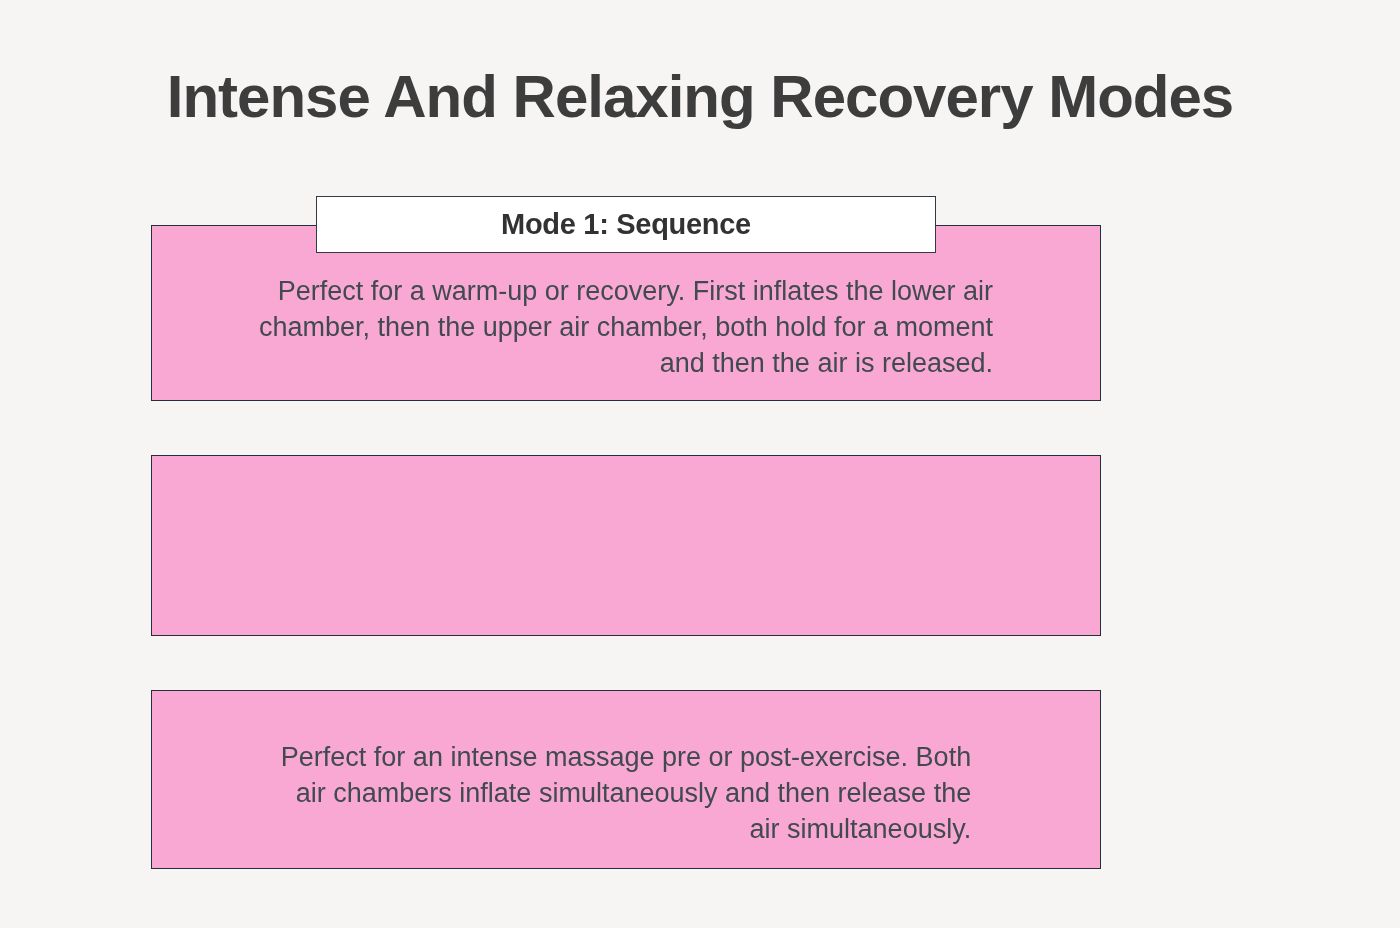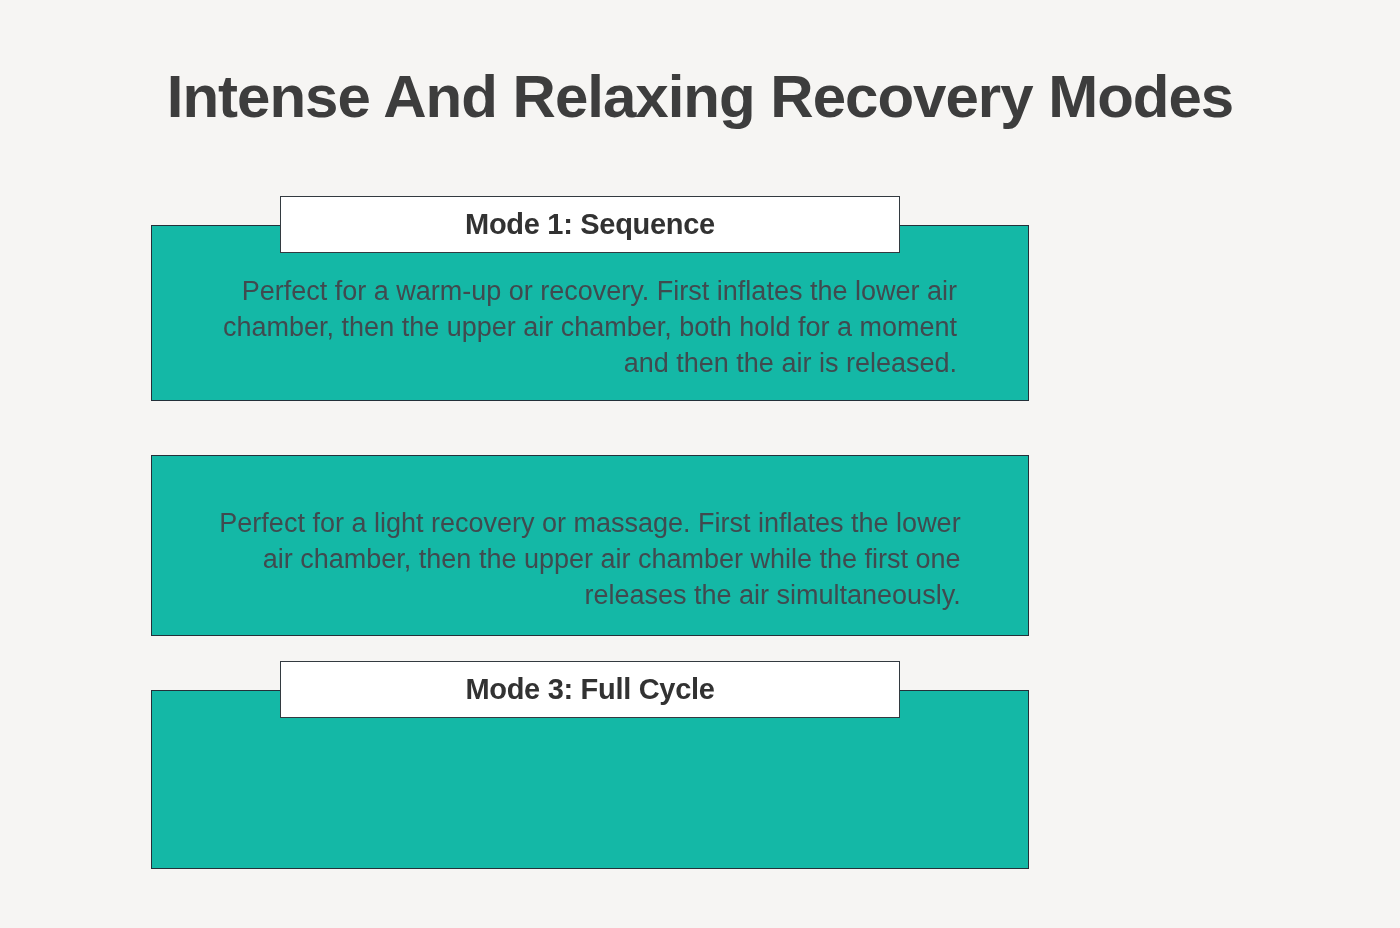--- a/index.html
+++ b/index.html
@@ -20,23 +20,23 @@
     text-align: center;
     font-size: 60px;
     font-weight: 700;
     line-height: 1.15;
     letter-spacing: -1px;
     color: #3d3d3d;
   }
   .mode {
     position: absolute;
     left: 151px;
-    width: 878px;
+    width: 950px;
     box-sizing: border-box;
-    background: #14b8a6;
+    background: #f9a8d4;
     border: 1.5px solid #243039;
     display: flex;
     align-items: center;
     justify-content: center;
     padding-top: 27px;
   }
   .mode-1 { top: 225px; height: 176px; }
   .mode-2 { top: 455px; height: 181px; }
   .mode-3 { top: 690px; height: 179px; }
   .mode-header {
@@ -78,24 +78,21 @@
   <section class="mode mode-1">
     <div class="mode-header">
       <span>Mode 1: Sequence</span>
     </div>
     <p class="mode-desc">Perfect for a warm-up or recovery. First inflates the lower air
 chamber, then the upper air chamber, both hold for a moment
 and then the air is released.</p>
   </section>
 
   <section class="mode mode-2">
-    <p class="mode-desc">Perfect for a light recovery or massage. First inflates the lower
-air chamber, then the upper air chamber while the first one
-releases the air simultaneously.</p>
   </section>
 
   <section class="mode mode-3">
-    <div class="mode-header">
-      <span>Mode 3: Full Cycle</span>
-    </div>
+    <p class="mode-desc">Perfect for an intense massage pre or post-exercise. Both
+air chambers inflate simultaneously and then release the
+air simultaneously.</p>
   </section>
 
 </div>
 
 </body></html>

